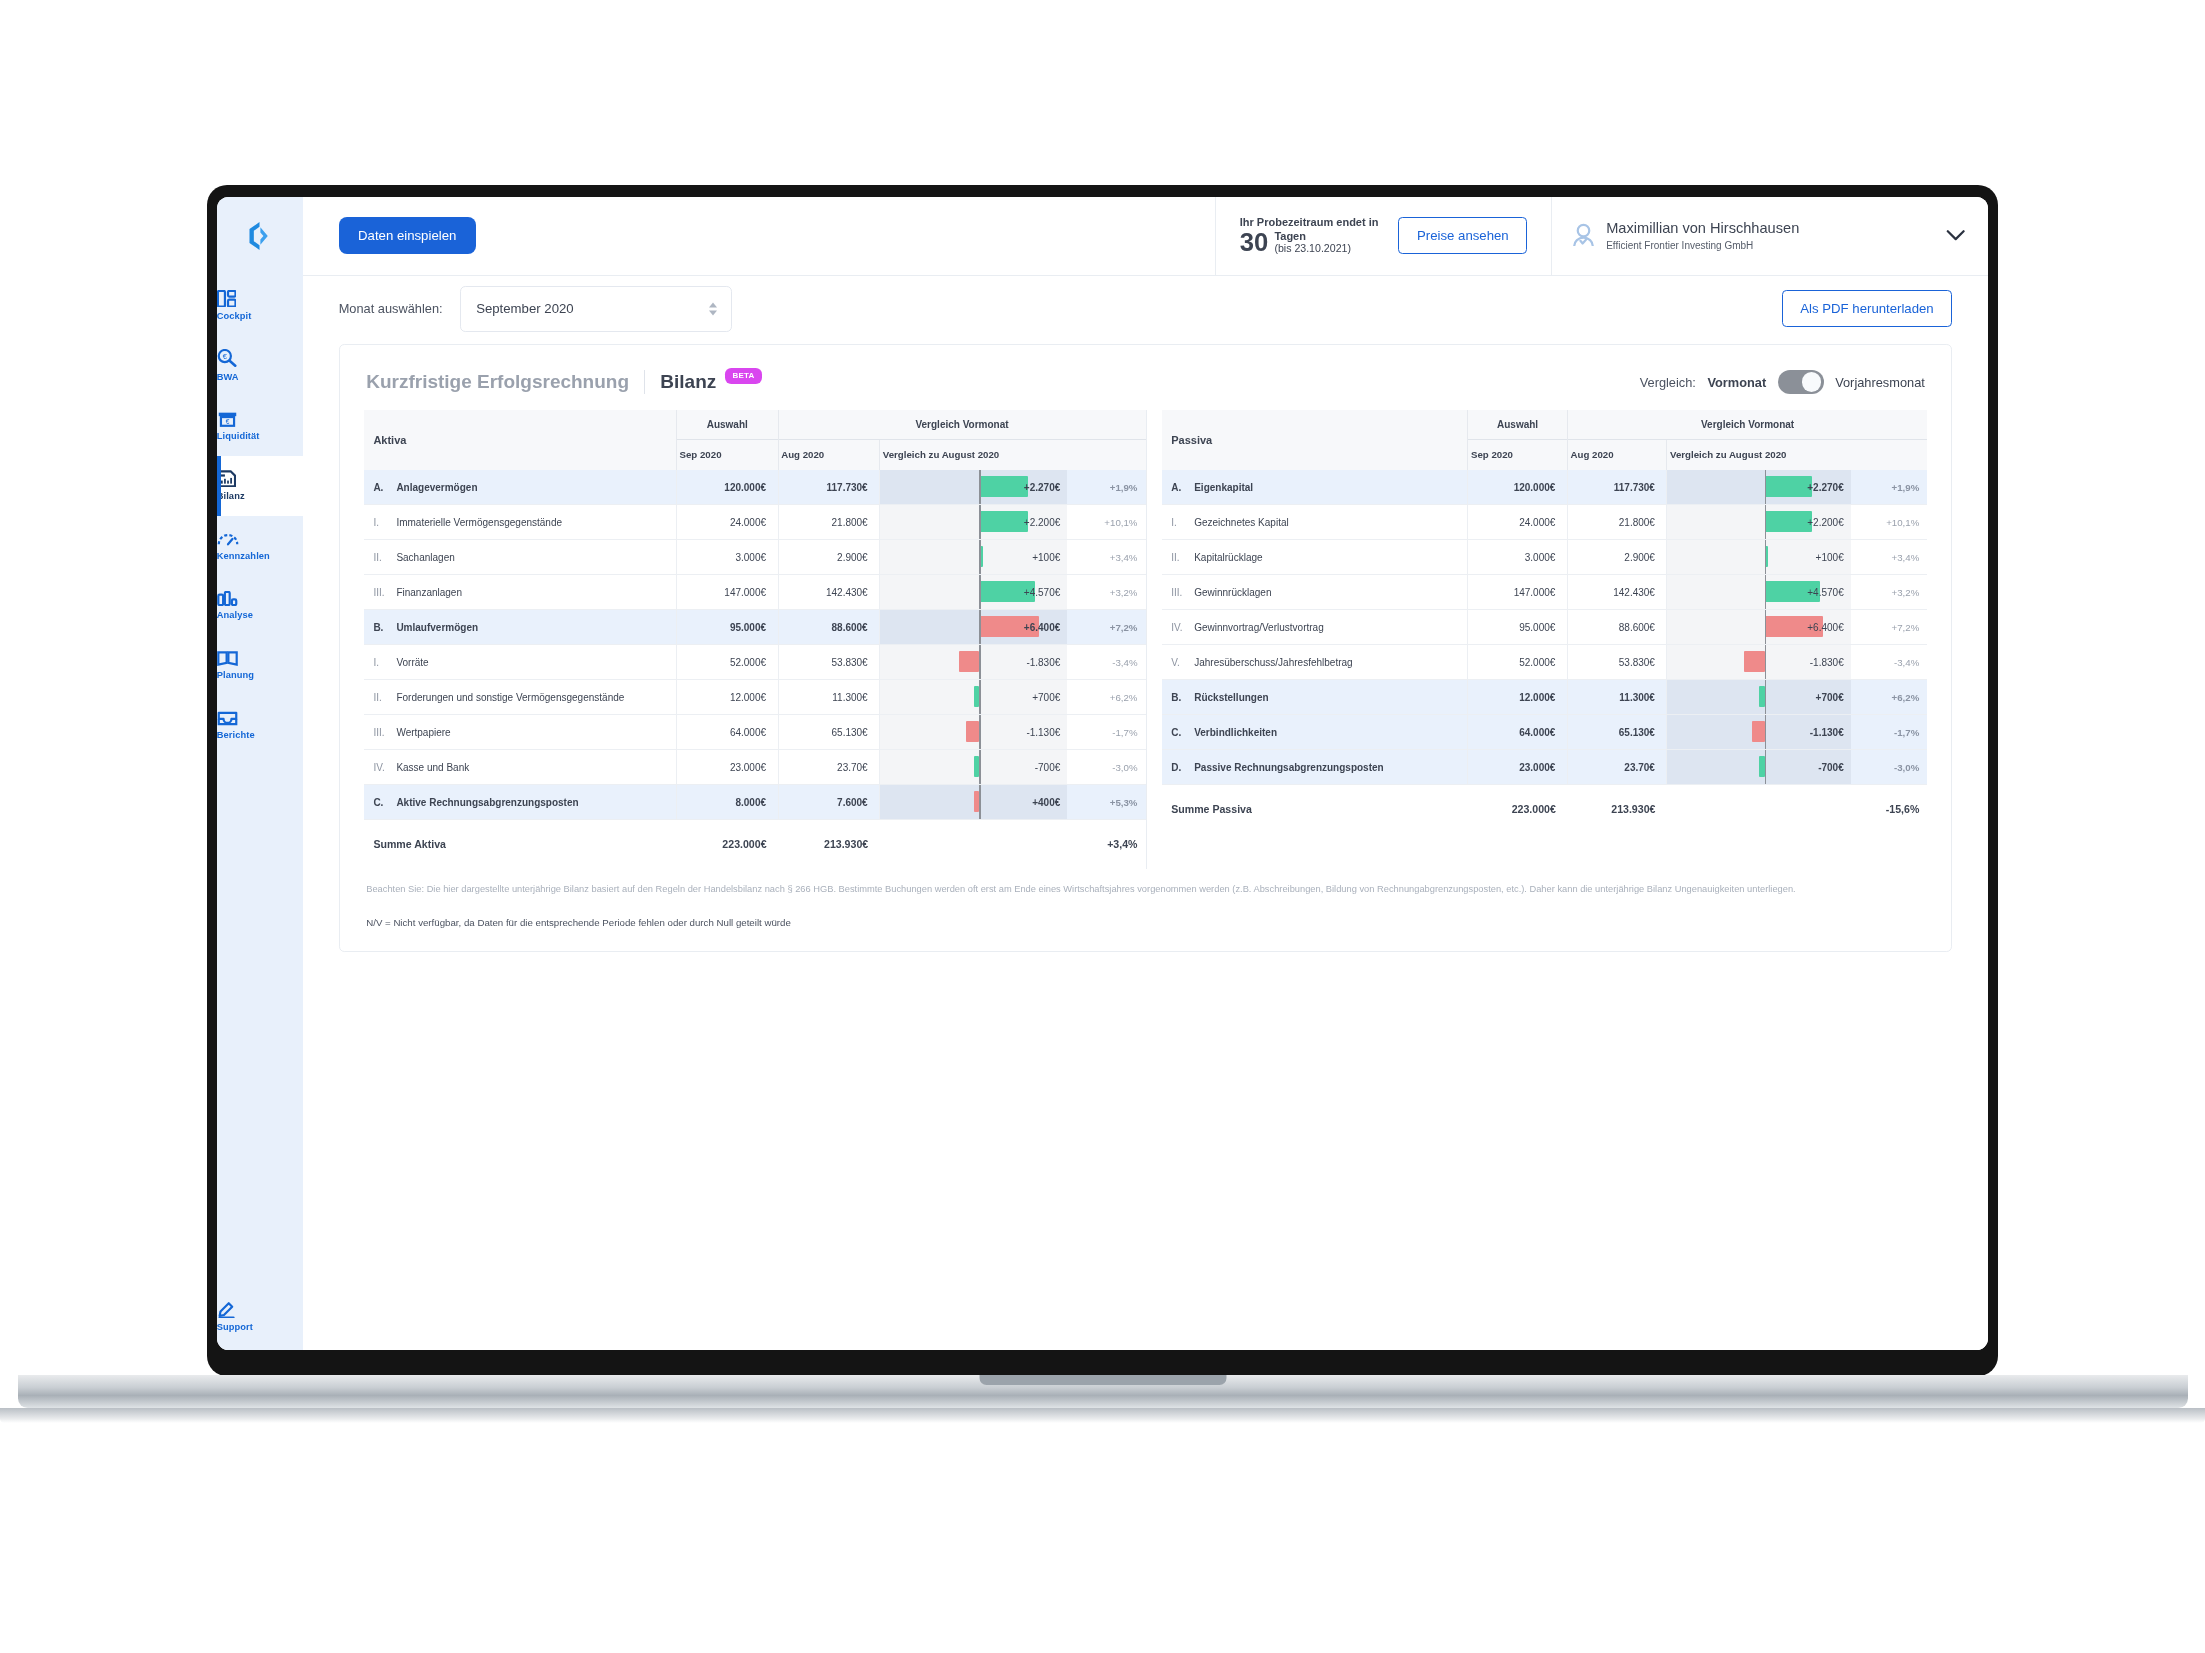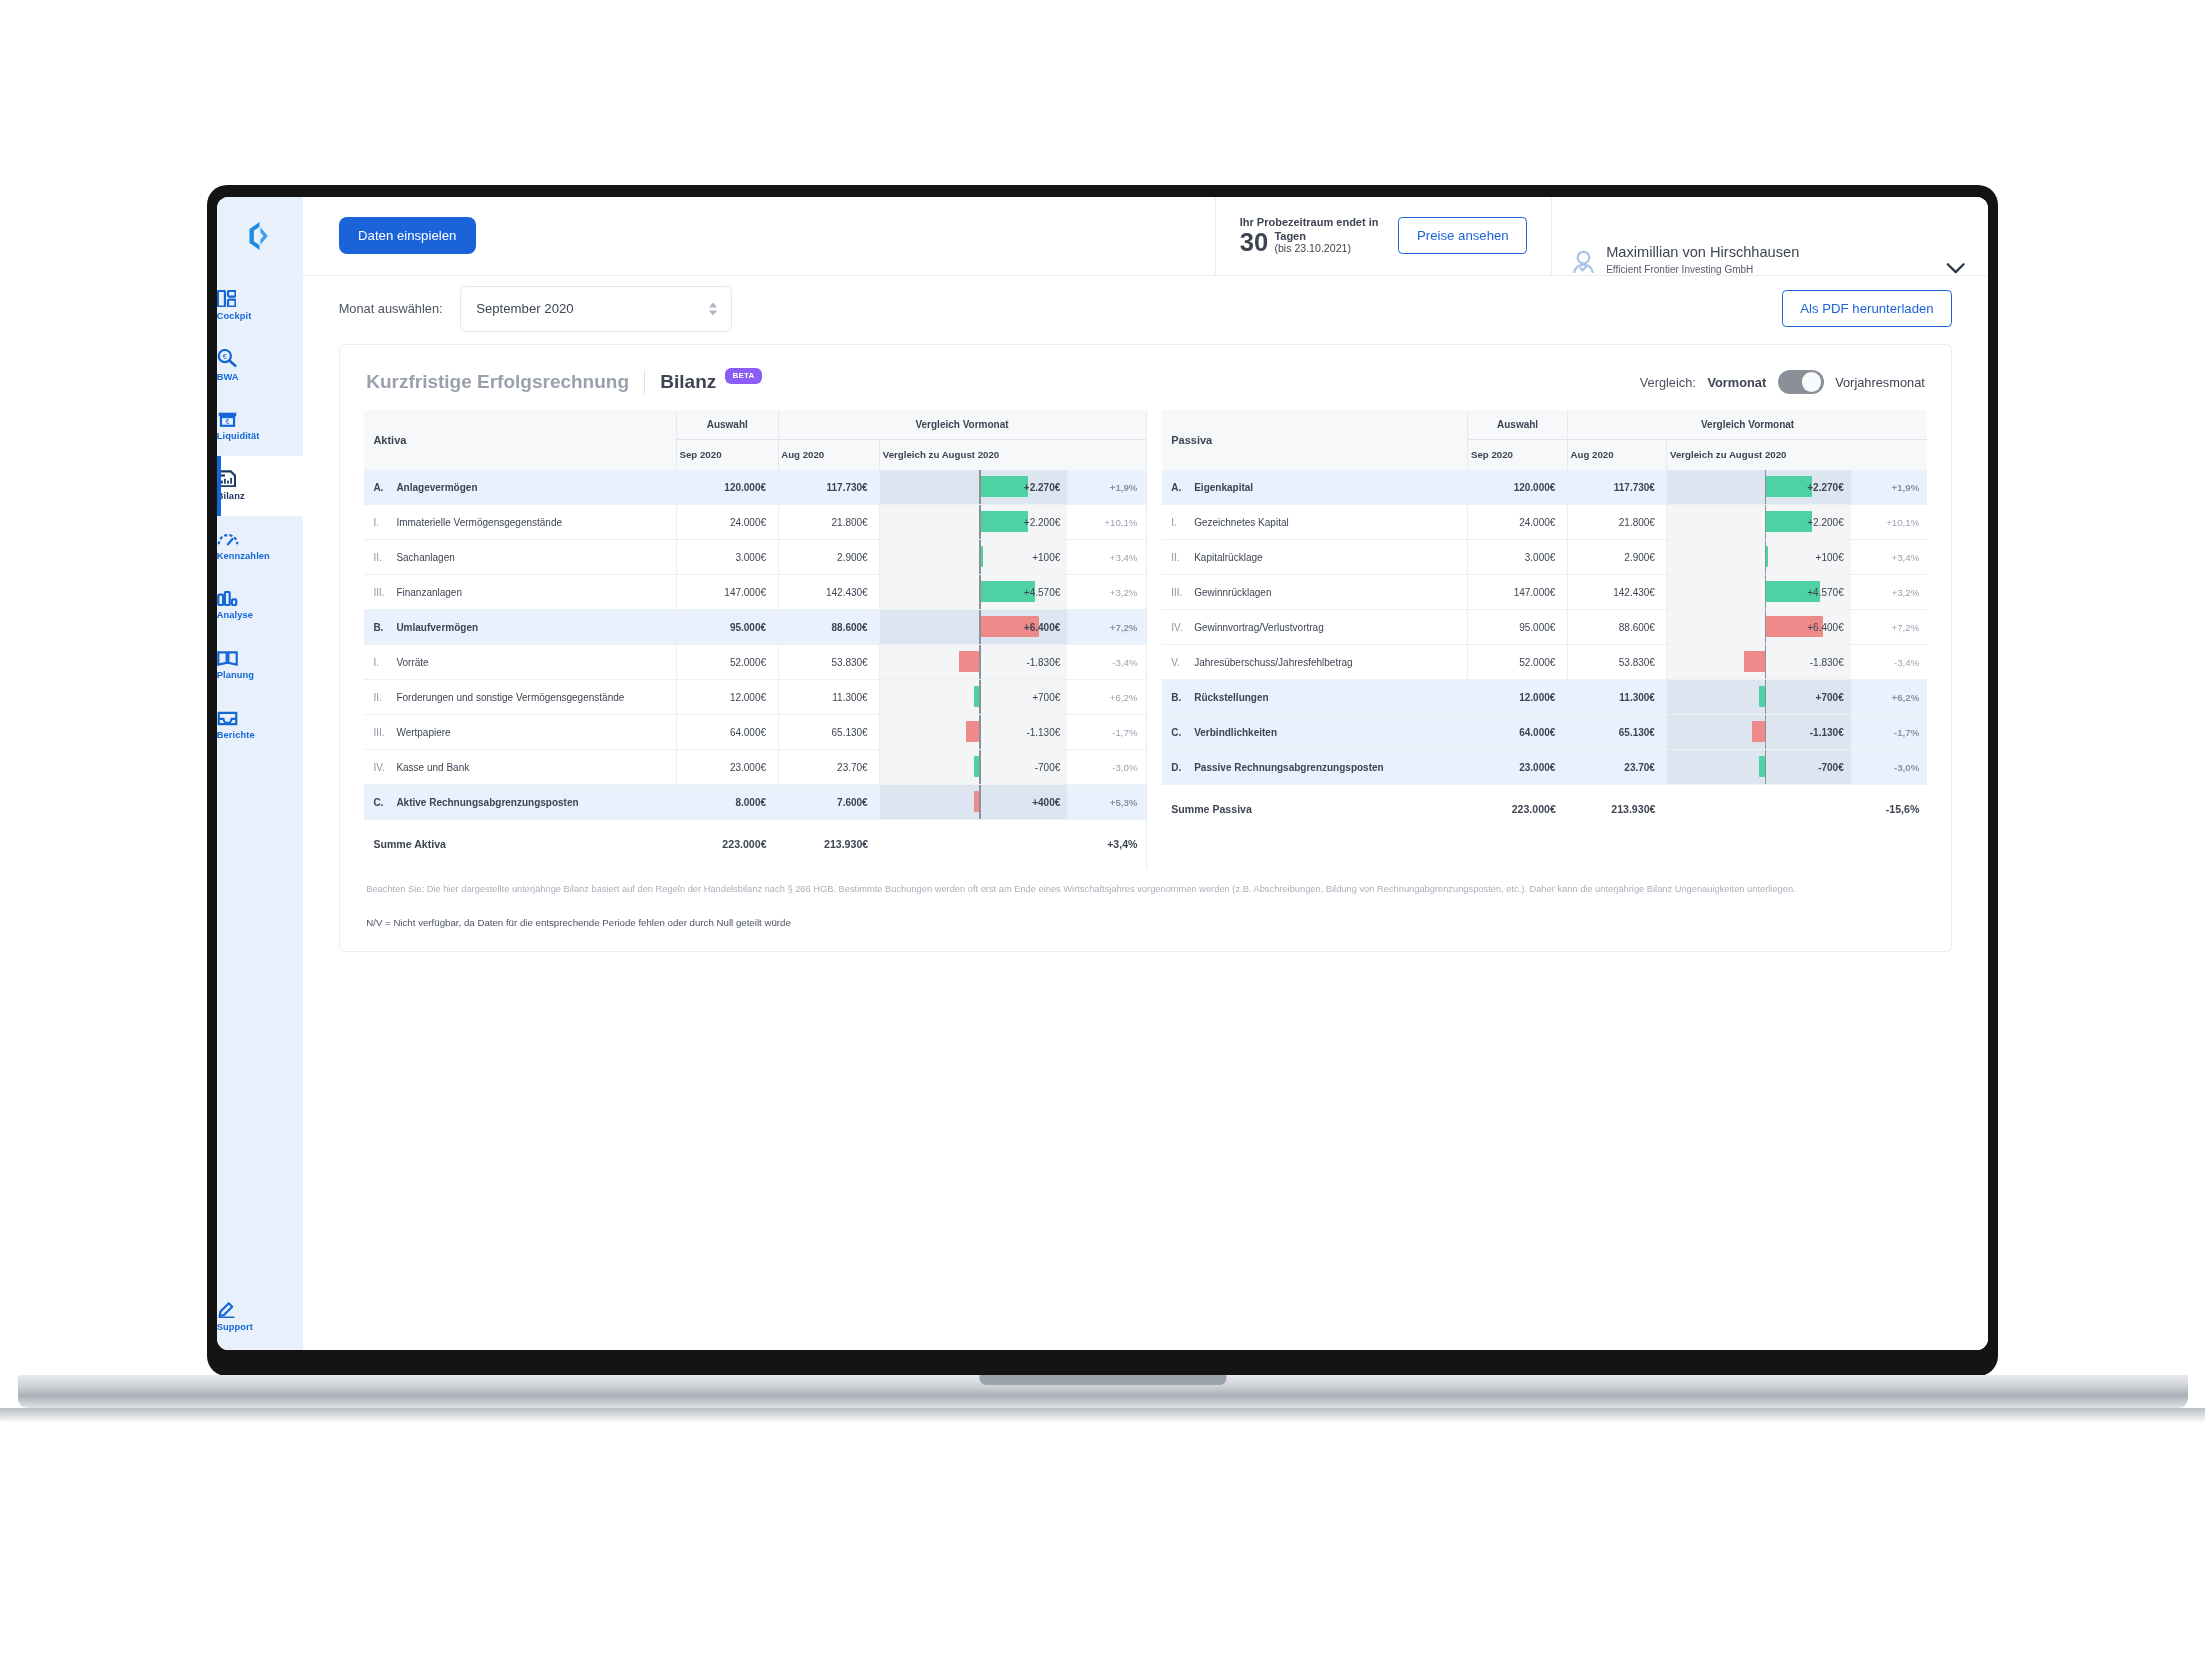--- a/index.html
+++ b/index.html
@@ -106,21 +106,21 @@
   .trial-days { font-size: 25.6px; font-weight: 700; color:#3d4452; line-height: .92; }
   .trial-sub { display:flex; flex-direction:column; }
   .trial-tagen { font-size: 11px; font-weight: 700; color:#3d4452; line-height: 1.05; }
   .trial-until { font-size: 10.6px; color:#3d4452; line-height: 1.1; }
   .btn-outline {
     background:#ffffff; color:#1a63d8; border: 1.3px solid #1a63d8; border-radius: 4.4px;
     font-size: 13.2px; font-family: "Liberation Sans", sans-serif;
     padding: 9.7px 17.6px; cursor: pointer; white-space: nowrap;
   }
   .user-box {
-    display:flex; align-items:flex-end; gap: 11.5px; padding: 0 23px 0 19.4px;
+    display:flex; align-items:center; gap: 11.5px; padding: 0 23px 0 19.4px;
     border-left: 0.9px solid #e9edf2; min-width: 437px;
   }
   .user-meta { display:flex; flex-direction:column; gap: 3.5px; flex:1 1 auto;}
   .user-name { font-size: 14.6px; font-weight: 400; color:#3d4452; white-space: nowrap;}
   .user-company { font-size: 10px; color:#555c69; }
 
   
   .toolbar {
     display:flex; align-items:center; height: 66px; padding: 0 36px 0 36px;
   }
@@ -148,21 +148,21 @@
     background:#ffffff; padding: 0 0 23px 0;
     flex: 0 0 auto;
   }
   .card-head {
     display:flex; align-items:center; padding: 25px 26.5px 16px 26.5px;
   }
   .card-title-muted { font-size: 19px; color:#9aa1ad; font-weight: 700; }
   .card-divider-v { width:1.3px; height:24px; background:#dfe3ea; margin: 0 15px; }
   .card-title-strong { font-size: 19px; color:#3d4452; font-weight: 700; }
   .beta-badge {
-    background:#8b5cf6; color:#ffffff; font-size: 8px; font-weight:700;
+    background:#d946ef; color:#ffffff; font-size: 8px; font-weight:700;
     border-radius: 6.2px; padding: 3.5px 7.5px; margin-left: 8.8px; position: relative; top:-6.2px;
     letter-spacing:0.2px;
   }
   .card-head-spacer { flex:1 1 auto; }
   .cmp { display:flex; align-items:center; gap: 11.5px; }
   .cmp-label { font-size: 12.8px; color:#4b5260; }
   .cmp-opt { font-size: 12.8px; color:#3d4452; }
   .cmp-opt.sel { font-weight: 700; }
   .toggle {
     width: 46px; height: 24px; border-radius: 12.3px; background:#8b9098;

